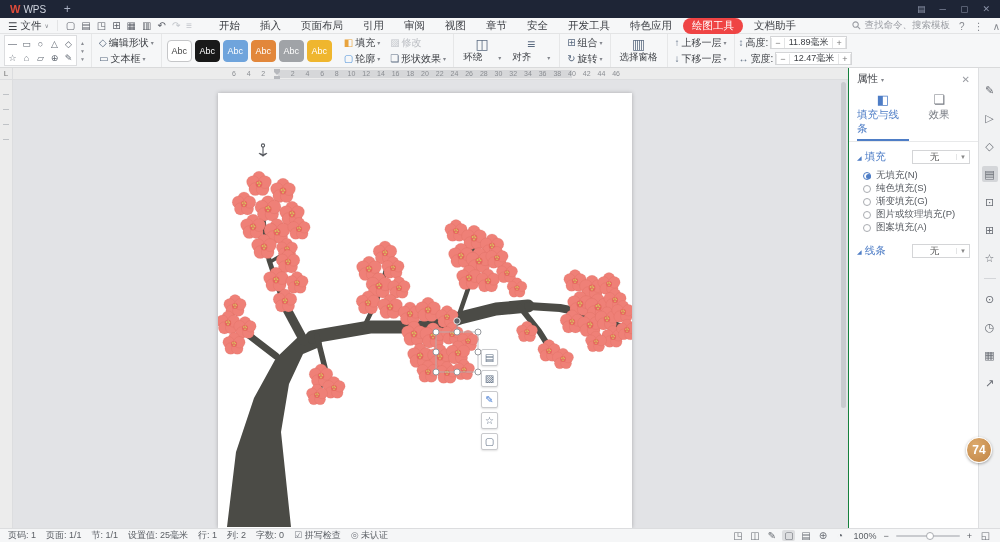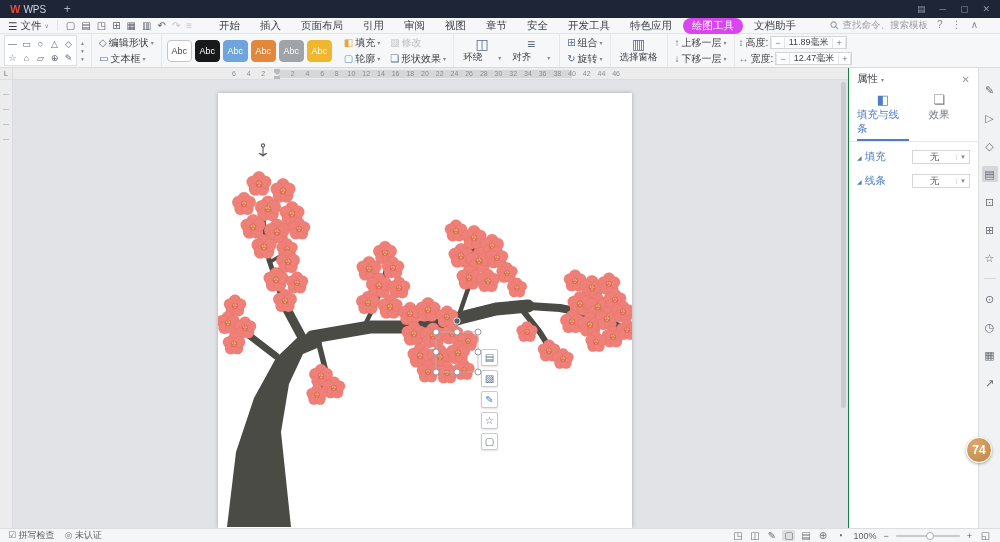--- a/index.html
+++ b/index.html
@@ -14,22 +14,22 @@
   .mod-dot{color:#e0a23c;font-size:9px;}
   .newtab{width:22px;text-align:center;font-size:12px;color:#aab2c4;cursor:pointer;}
   .win-ctrls{margin-left:auto;display:flex;gap:14px;padding-right:10px;color:#8b93a8;font-size:9px;}
   
   .menubar{position:absolute;left:0;top:18px;width:100%;height:16px;background:#f6f7f8;border-bottom:1px solid #e3e4e5;display:flex;align-items:center;font-size:10.5px;}
   .filebtn{display:flex;align-items:center;gap:3px;padding:0 8px;color:#3c3f44;}
   .qicons{display:flex;gap:6px;padding:0 8px;color:#5a5e66;font-size:10px;border-left:1px solid #e3e4e5;}
   .qicons .gi.disabled{color:#c3c6cb;}
   .rtabs{display:flex;gap:2px;margin-left:10px;}
   .rtab{padding:1px 9px;color:#3c3f44;cursor:pointer;border-radius:8px;}
-  .rtab.active{background:#d946ef;color:#fff;}
-  .mb-right{margin-left:auto;display:flex;align-items:flex-start;gap:9px;padding-right:22px;color:#86898f;font-size:10px;}
+  .rtab.active{background:#ef4444;color:#fff;}
+  .mb-right{margin-left:auto;display:flex;align-items:flex-end;gap:9px;padding-right:0;color:#86898f;font-size:10px;}
   .search{display:flex;align-items:center;gap:4px;color:#9a9da3;font-size:9.5px;}
   
   .toolbar{position:absolute;left:0;top:34px;width:100%;height:34px;background:#f6f7f8;border-bottom:1px solid #d9dadb;display:flex;align-items:stretch;font-size:10px;}
   .tgroup{display:flex;flex-direction:column;justify-content:center;gap:1px;padding:1px 4px;border-right:1px solid #e6e7e8;}
   .trow{display:flex;align-items:center;gap:4px;height:15px;}
   .tbtn{display:flex;align-items:center;gap:2px;padding:0 3px;height:14px;border-radius:2px;color:#3c3f44;cursor:pointer;white-space:nowrap;}
   .tbtn.disabled{color:#b9bcc1;}
   .tico{font-size:10px;color:#5b6b80;}
   .car{font-size:6px;color:#84878d;}
   .vbtn{display:flex;flex-direction:column;align-items:center;justify-content:center;padding:0 5px;cursor:pointer;}
@@ -498,20 +498,42 @@
         </span>
       </div>
     <div class="psec">
       <span class="tri">◢</span>
       <span>填充</span>
       <span class="pdrop">
           <b>无</b>
           <i>▼</i>
         </span>
     </div>
+    <div class="radios">
+        <div class="radio sel">
+          <span class="rdot"></span>
+          <span>无填充(N)</span>
+        </div>
+        <div class="radio">
+          <span class="rdot"></span>
+          <span>纯色填充(S)</span>
+        </div>
+        <div class="radio">
+          <span class="rdot"></span>
+          <span>渐变填充(G)</span>
+        </div>
+        <div class="radio">
+          <span class="rdot"></span>
+          <span>图片或纹理填充(P)</span>
+        </div>
+        <div class="radio">
+          <span class="rdot"></span>
+          <span>图案填充(A)</span>
+        </div>
+      </div>
     <div class="psec">
       <span class="tri">◢</span>
       <span>线条</span>
       <span class="pdrop">
           <b>无</b>
           <i>▼</i>
         </span>
     </div>
   </div>
 
@@ -526,20 +548,29 @@
       <span class="div"></span>
       <span class="gi">⊙</span>
       <span class="gi">◷</span>
       <span class="gi">▦</span>
       <span class="gi">↗</span>
     </div>
   <div class="badge">74</div>
 
   <div class="statusbar">
     <div class="st-left">
+      <span style="display:flex;gap:10px;">
+          <span>页码: 1</span>
+          <span>页面: 1/1</span>
+          <span>节: 1/1</span>
+          <span>设置值: 25毫米</span>
+          <span>行: 1</span>
+          <span>列: 2</span>
+          <span>字数: 0</span>
+        </span>
       <span><span class="sticon">☑ </span><span>拼写检查</span></span>
       <span><span class="sticon">◎ </span><span>未认证</span></span>
     </div>
     <div class="st-right">
       <span style="display:flex;gap:4px;">
           <span class="vico">◳</span>
           <span class="vico">◫</span>
           <span class="vico">✎</span>
           <span class="vico selected">▢</span>
           <span class="vico">▤</span>

